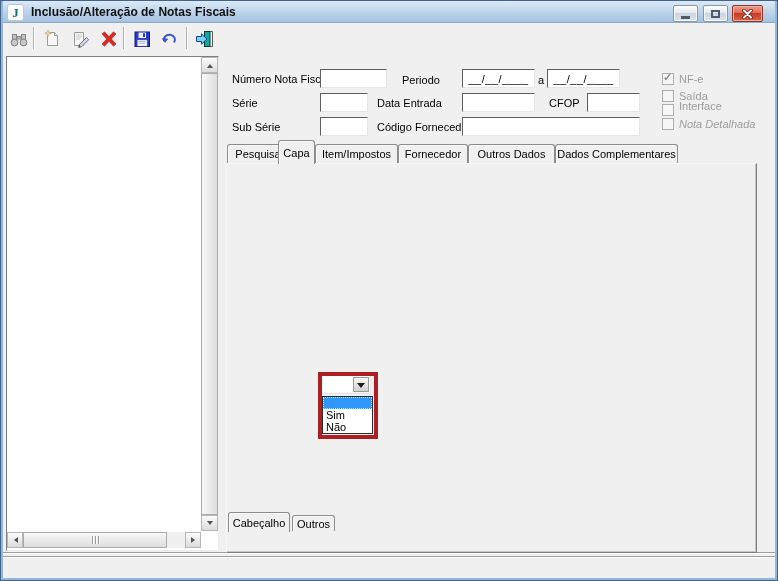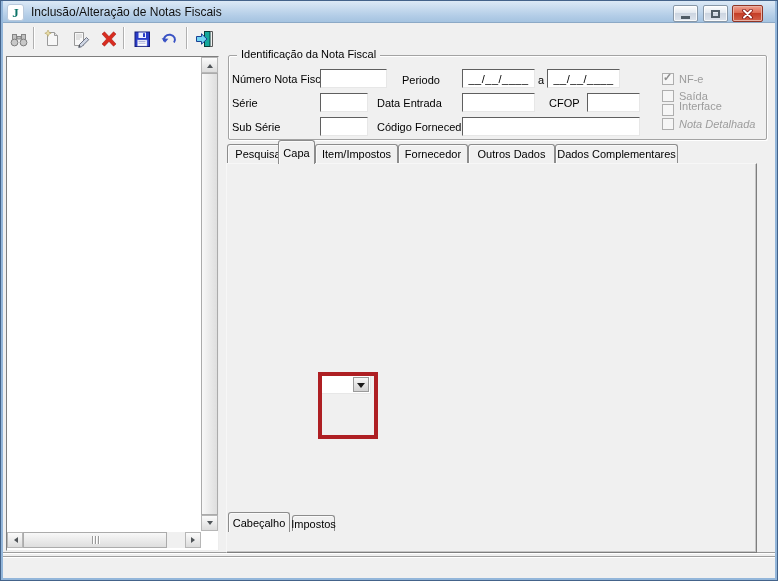--- a/index.html
+++ b/index.html
@@ -6,21 +6,21 @@
   body { margin:0; background:#555; }
   .w { position:relative; width:778px; height:581px; background:#f0f0f0;
        font-family:"Liberation Sans", sans-serif; font-size:11px; color:#000; overflow:hidden; }
   .frame  { position:absolute; inset:0; border:1px solid #44638a; pointer-events:none; z-index:60; }
   .frame2 { position:absolute; inset:1px; border:2px solid #93b6da; border-top:none; pointer-events:none; z-index:59; }
 
   
   .titlebar { position:absolute; left:1px; top:1px; right:1px; height:22px;
               background:linear-gradient(#dce9f6,#b3cde7 70%,#a5c3e0); border-bottom:1px solid #8ca9c6; z-index:5; }
   .appicon { position:absolute; left:6px; top:3px; width:17px; height:17px; }
-  .title { position:absolute; left:30px; top:0; line-height:22px; font-size:12px; color:#111; white-space:nowrap; }
+  .title { position:absolute; left:30px; top:0; line-height:22px; font-size:12px; color:#111; white-space:nowrap;font-weight:bold; }
   .tbtn { position:absolute; top:4px; height:17px; border:1px solid #8797a7; border-radius:2px;
           background:linear-gradient(#fdfdfd,#e3e9f0 45%,#ccd5e1 50%,#dde4ed);
           box-shadow:inset 0 0 0 1px #ffffffcc; display:flex; align-items:center; justify-content:center; }
   .tbtn.close { background:linear-gradient(#f0a090,#dd6a52 45%,#c43e27 50%,#d3614a);
                 border-color:#8e3526; box-shadow:inset 0 0 0 1px #e9b2a5; }
   .gmin { width:9px; height:3px; background:#4e5b66; margin-top:7px; }
   .gmax { width:9px; height:8px; border:2px solid #4e5b66; background:transparent; }
 
   
   .tbbtn { position:absolute; top:27px; width:24px; height:24px; display:flex; align-items:center; justify-content:center; }
@@ -178,23 +178,20 @@
             <i></i>
             <i></i>
           </span>
         </div>
       <div class="sbtn" style="left:178px;top:0;width:16px;height:16px;">
           <span class="arrow ar-right"></span>
         </div>
     </div>
   </div>
 
-  <div class="gbox" style="left:228px;top:55px;width:539px;height:85px;">
-    <span class="gtitle">Identificação da Nota Fiscal</span>
-  </div>
   <span class="lbl" style="left:232px;top:73px;">Número Nota Fiscal</span>
   <div class="inp" style="left:320px;top:69px;width:67px;height:19px;"></div>
   <span class="lbl" style="left:402px;top:74px;">Periodo</span>
   <div class="inp date" style="left:462px;top:69px;width:73px;height:19px;">__/__/____</div>
   <span class="lbl" style="left:538px;top:74px;">a</span>
   <div class="inp date" style="left:547px;top:69px;width:73px;height:19px;">__/__/____</div>
 
   <span class="lbl" style="left:232px;top:97px;">Série</span>
   <div class="inp" style="left:320px;top:93px;width:48px;height:19px;"></div>
   <span class="lbl" style="left:377px;top:97px;">Data Entrada</span>
@@ -296,20 +293,25 @@
 
   <span class="lbl" style="left:230px;top:398px;">Observação</span>
   <div class="groove" style="left:293px;top:403px;width:464px;"></div>
 
   <span class="lbl" style="left:230px;top:419px;">Código</span>
   <div class="combo" style="left:267px;top:415px;width:55px;height:19px;">
       <span class="cbtn"></span>
     </div>
   <div class="inp" style="left:345px;top:415px;width:389px;height:19px;"></div>
 
+  <div class="droplist">
+    <div class="dropitem sel"></div>
+    <div class="dropitem">Sim</div>
+    <div class="dropitem">Não</div>
+  </div>
   <div class="annot"></div>
 
   <span class="lbl" style="left:228px;top:444px;">Nota Fiscal Referenciada</span>
   <div class="groove" style="left:340px;top:450px;width:417px;"></div>
 
   <span class="lbl" style="left:230px;top:460px;">Nº NF</span>
   <span class="lbl" style="left:303px;top:460px;">Série</span>
   <span class="lbl" style="left:343px;top:460px;">Sub Série</span>
   <span class="lbl" style="left:392px;top:460px;">Data Emissão</span>
   <span class="lbl" style="left:463px;top:458px;">Data Entrada</span>
@@ -326,21 +328,21 @@
       <span class="cbtn"></span>
     </div>
 
   <div class="groove" style="left:228px;top:506px;width:529px;"></div>
 
   <div class="groove" style="left:226px;top:531px;width:531px;"></div>
   <div class="tab active" style="left:228px;top:512px;width:62px;height:20px;">
       <span>Cabeçalho</span>
     </div>
   <div class="tab" style="left:292px;top:515px;width:43px;height:16px;">
-      <span>Impostos</span>
+      <span>Outros</span>
     </div>
 
   <div class="groove" style="left:3px;top:552px;width:772px;"></div>
   <div class="status"></div>
 
   <div class="frame2"></div>
   <div class="frame"></div>
 </div>
 
 </body></html>

